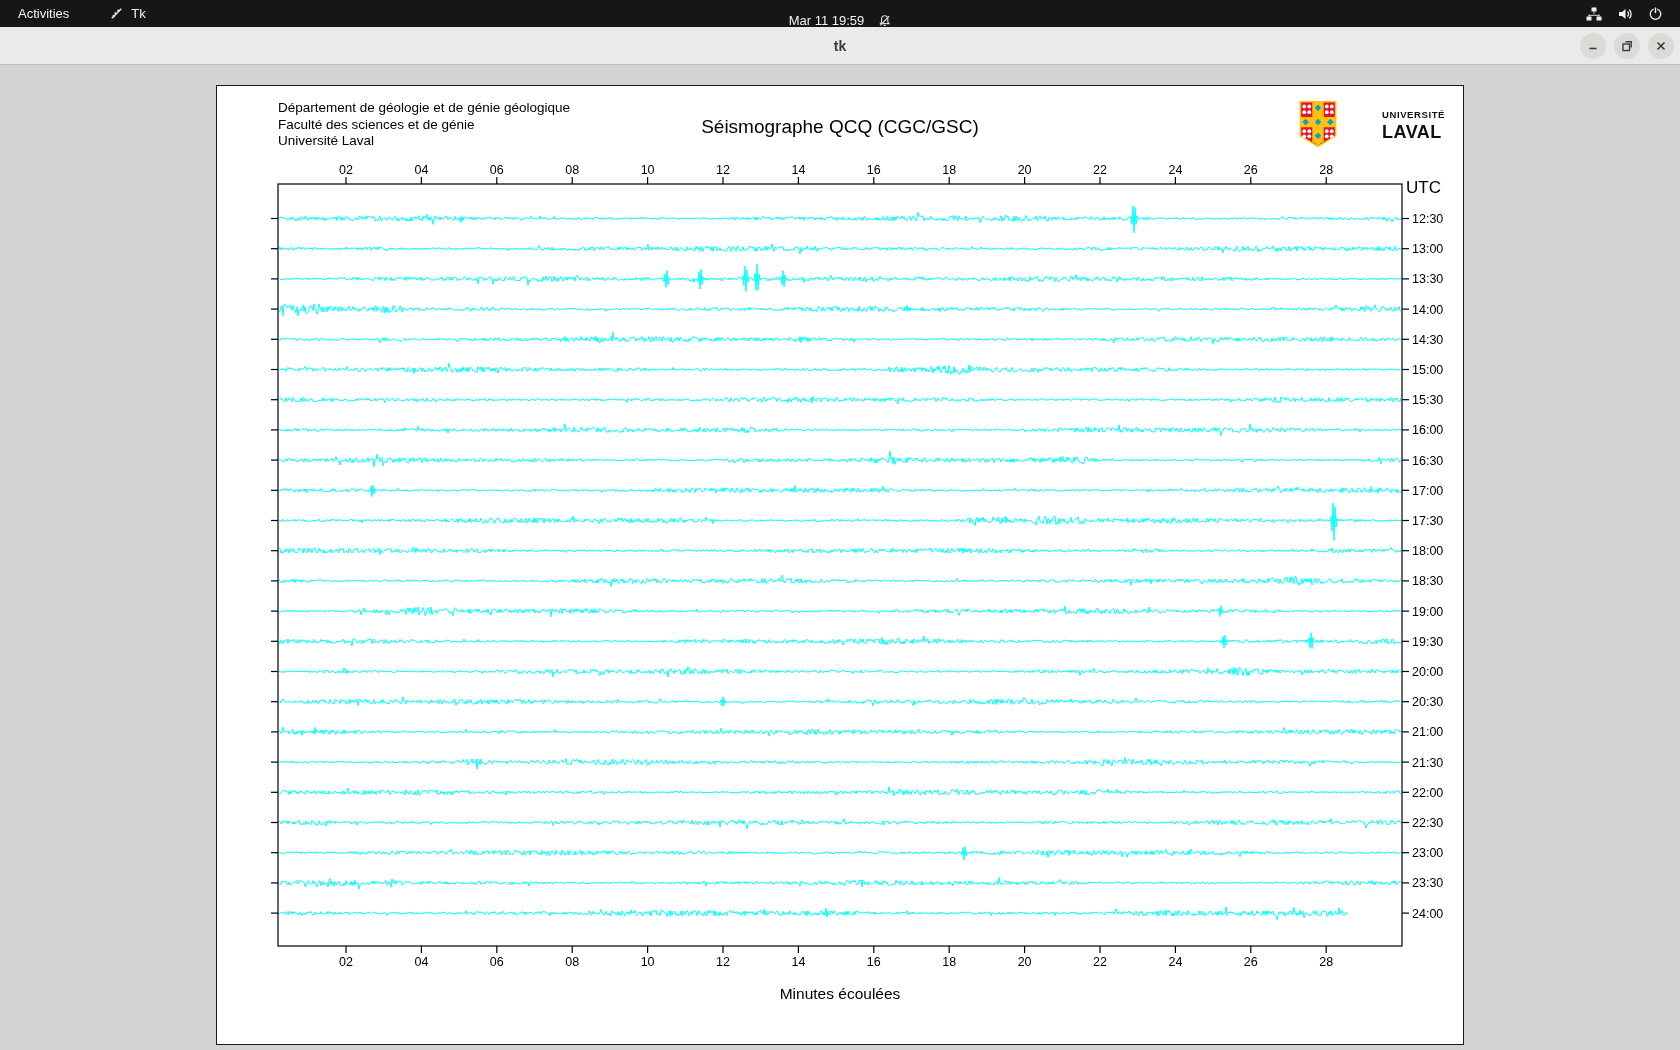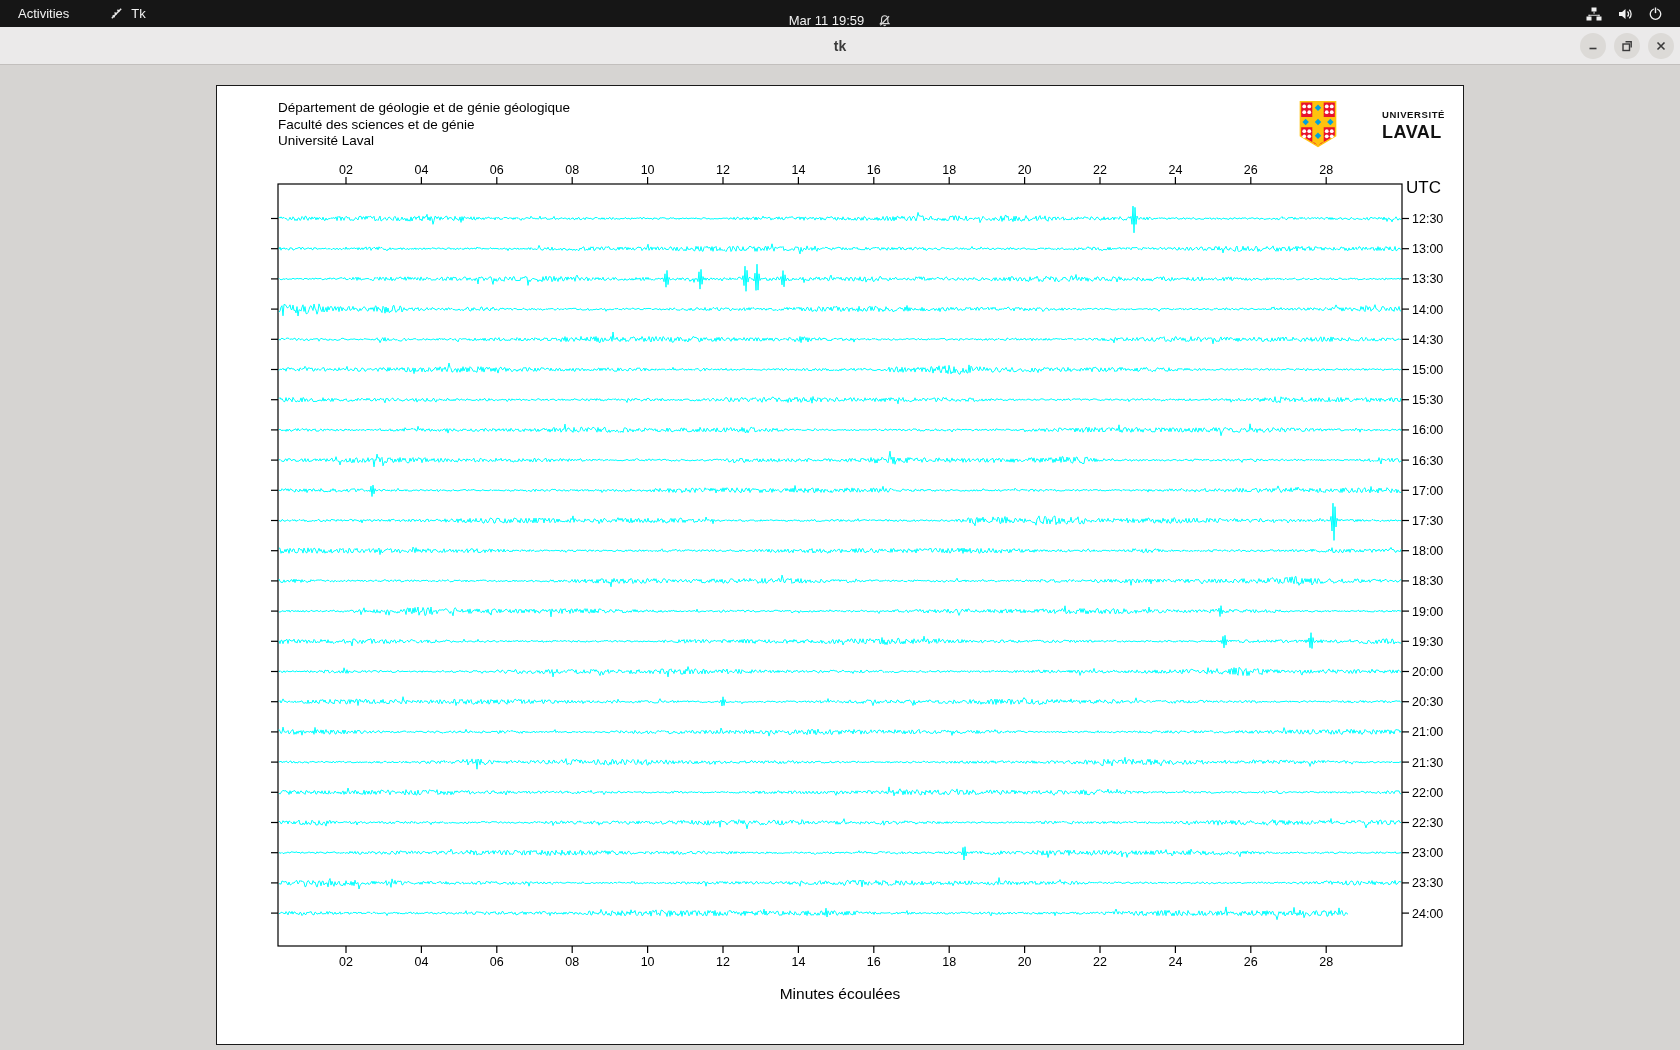--- a/index.html
+++ b/index.html
@@ -124,20 +124,21 @@
 
   <div class="content">
     <div class="panel">
 
       <div class="dept">
         <div>Département de géologie et de génie géologique</div>
         <div>Faculté des sciences et de génie</div>
         <div>Université Laval</div>
       </div>
 
+      <div class="chart-title">Séismographe QCQ (CGC/GSC)</div>
 
       <div class="logo">
         <svg width="38" height="48" viewBox="0 0 40 50">
           <path d="M1.5 1.5 h37 v36 L20 48.5 L1.5 37.5 Z" fill="#e8112d" stroke="#ffc20e" stroke-width="1.6"></path>
           <rect x="14" y="1.5" width="12" height="43" fill="#ffc20e"></rect>
           <path d="M1.5 17.5 h37 v11 h-37 Z" fill="#ffc20e"></path>
           <path d="M20 40 l5 3 L20 48.5 L15 43 Z" fill="#ffc20e"></path>
           <g fill="#00a0dd">
             <path d="M20 4.5 l3.4 3.4 L20 11.3 l-3.4 -3.4 Z"></path>
             <path d="M20 19.6 l3.4 3.4 L20 26.4 l-3.4 -3.4 Z"></path>

